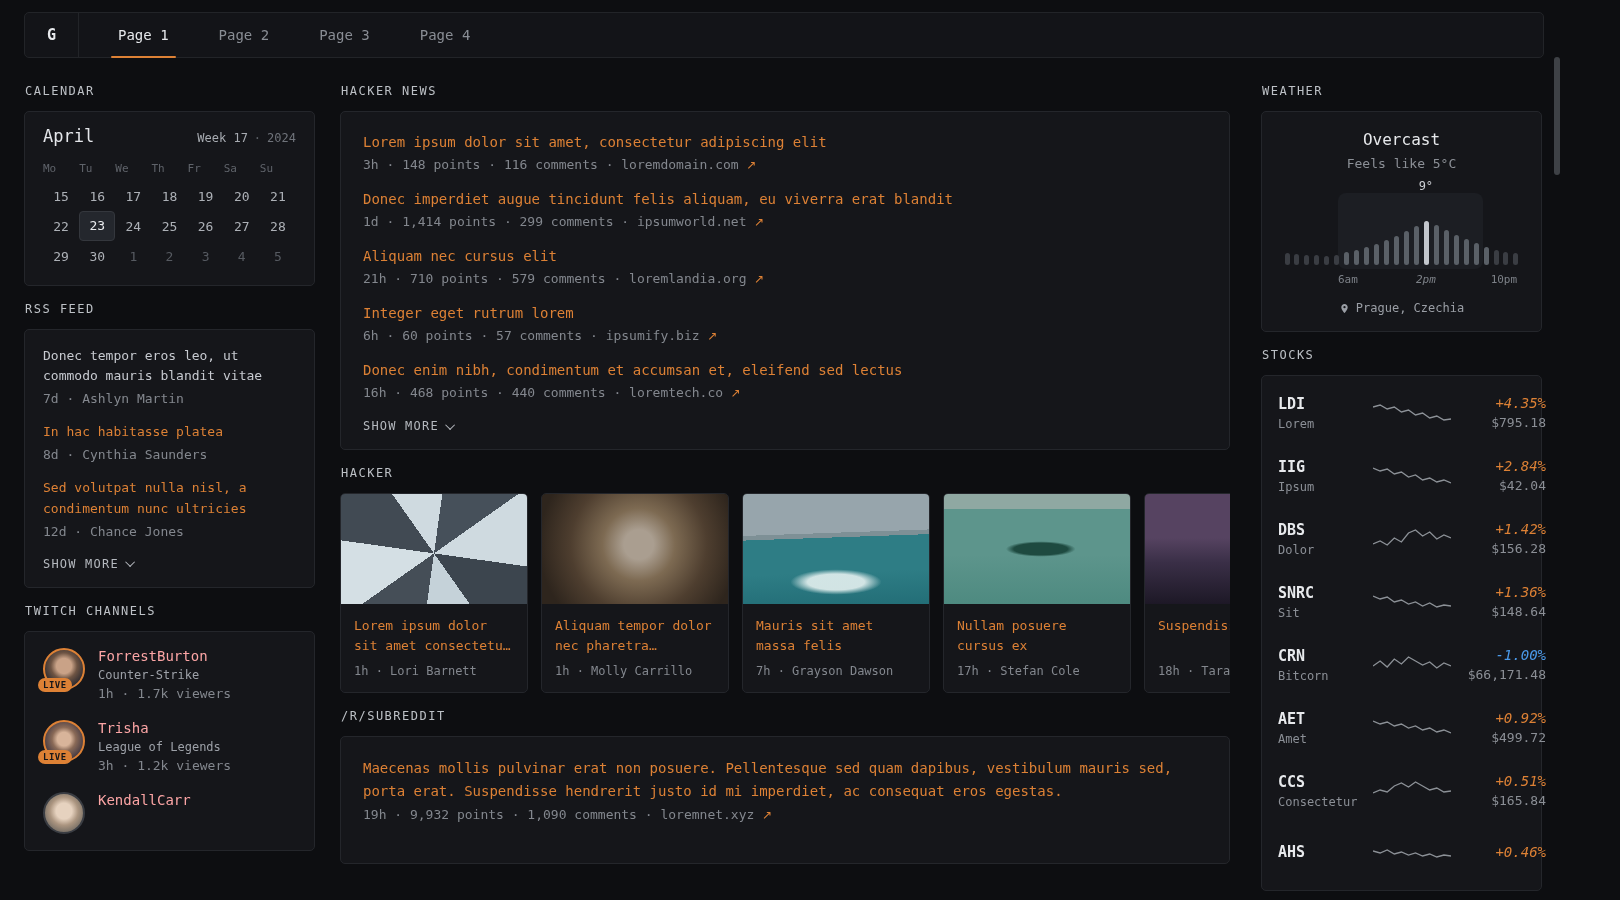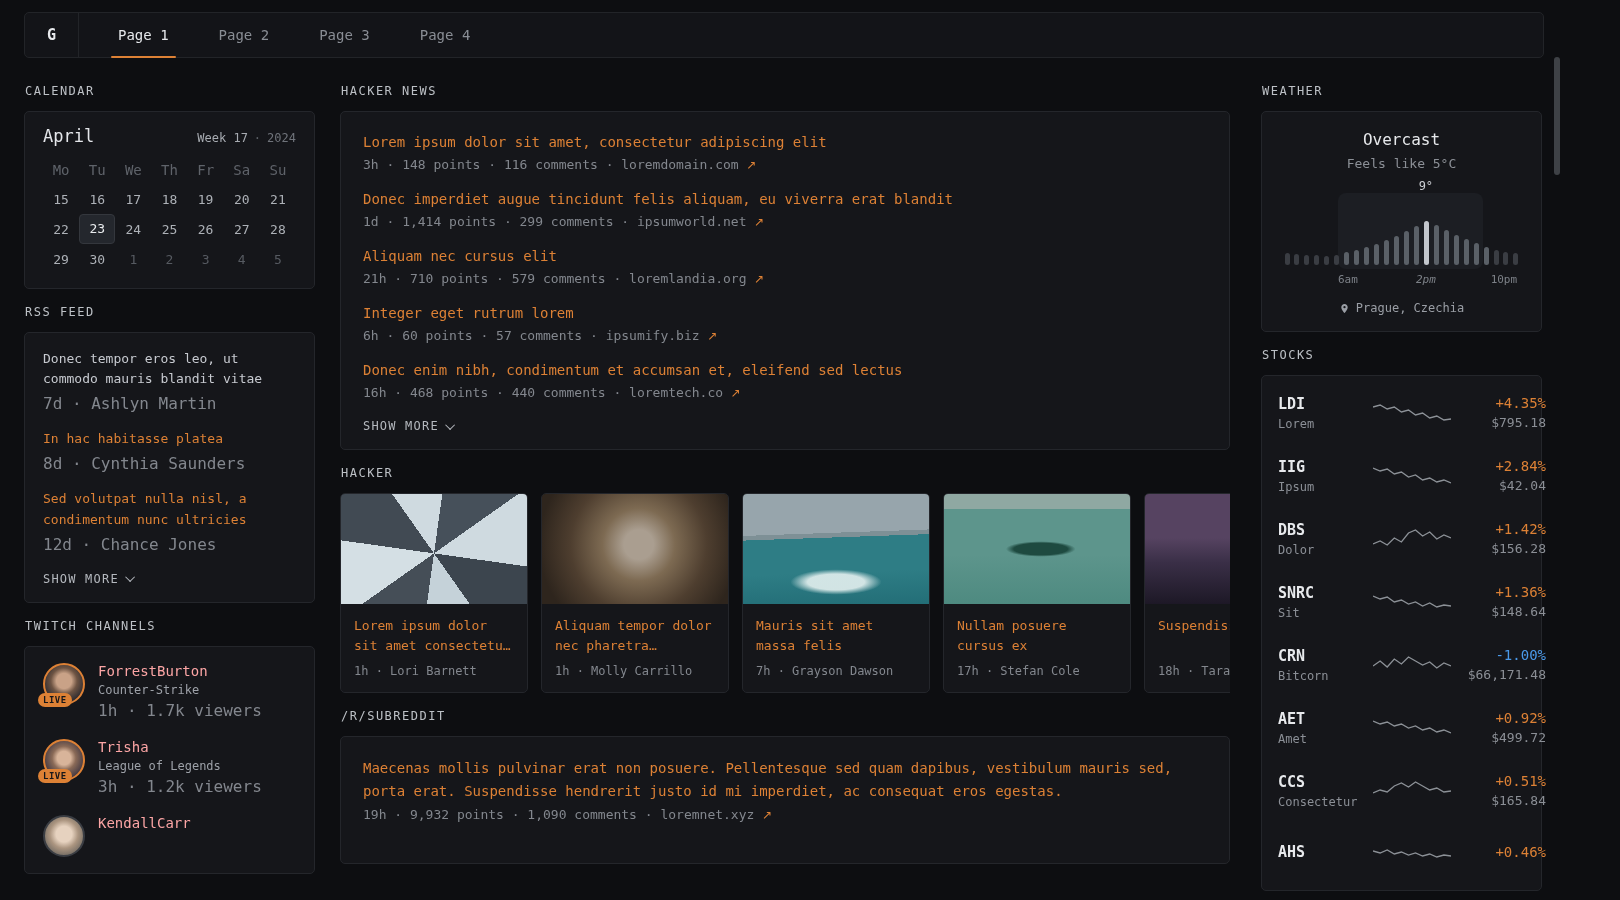--- a/index.html
+++ b/index.html
@@ -44,31 +44,31 @@
   .card{background:var(--card);border:1px solid var(--border);border-radius:5px;}
 
   
   .cal-card{padding:14px 18px 14px;}
   .cal-head{display:flex;justify-content:space-between;align-items:baseline;margin-bottom:8px;}
   .cal-month{font-size:17px;color:#e4e6ea;}
   .cal-meta{font-size:12px;color:#a8acb2;}
   .cal-meta .year{color:#6f737a;}
   .sep-dot{color:#5c6066;margin:0 6px;}
   .cal-weekdays,.cal-days{display:grid;grid-template-columns:repeat(7,1fr);}
-  .cal-wd{font-size:14px;color:#5f636a;text-align:center;padding:8px 0 6px;}
+  .cal-wd{font-size:11px;color:#5f636a;padding:8px 0 6px;}
   .cal-day{font-size:13px;color:#adb1b7;text-align:center;line-height:30px;height:30px;border:1px solid transparent;border-radius:4px;}
   .cal-day.other{color:#565a61;}
   .cal-day.today{background:#24272d;border-color:#34373d;color:#e9ebee;line-height:28px;}
 
   
   .feed-card{padding:16px 18px 14px;}
   .feed-item{margin-bottom:16px;}
   .item-title{display:block;color:#c7cad0;font-size:13px;line-height:1.55;text-decoration:none;cursor:pointer;}
   .item-title.accent{color:var(--accent);}
-  .item-meta{color:var(--dim);font-size:16px;margin-top:5px;}
+  .item-meta{color:var(--dim);font-size:13px;margin-top:5px;}
   .show-more{display:inline-flex;align-items:center;gap:9px;background:none;border:none;
     color:#b4b8be;font:inherit;font-size:12px;letter-spacing:1.2px;cursor:pointer;padding:2px 0 2px;}
   .chev{width:7px;height:7px;border-left:1.5px solid #b4b8be;border-bottom:1.5px solid #b4b8be;
     transform:rotate(-45deg) translateY(-2px);display:inline-block;}
 
   
   .tw-card{padding:16px 18px;}
   .tw-row{display:flex;gap:13px;margin-bottom:19px;align-items:flex-start;}
   .tw-row:last-child{margin-bottom:0;}
   .tw-avatar{position:relative;width:42px;height:42px;border-radius:50%;flex:none;
@@ -132,21 +132,21 @@
   
   .stocks-card{padding:5px 16px;}
   .stock-row{display:flex;align-items:center;height:63px;}
   .stock-left{width:95px;flex:none;}
   .stock-ticker{font-size:15px;font-weight:bold;color:#e7e9ec;}
   .stock-name{font-size:12px;color:#8b8f96;margin-top:4px;}
   .stock-spark{flex:1;display:flex;justify-content:center;align-items:center;}
   .spark{width:78px;height:26px;}
   .spark polyline{fill:none;stroke:#8c9197;stroke-width:1.3;}
   .stock-right{width:95px;flex:none;text-align:right;}
-  .stock-change{font-size:14px;color:var(--accent);}
+  .stock-change{font-size:14px;color:var(--accent);font-style:italic;}
   .stock-change.neg{color:var(--neg);}
   .stock-price{font-size:13px;color:#8b8f96;margin-top:4px;}
 
   
   .scrollthumb{position:fixed;left:1554px;top:57px;width:6px;height:118px;
     background:#3e4146;border-radius:3px;cursor:pointer;}
 </style>
 </head>
 <body>
 

